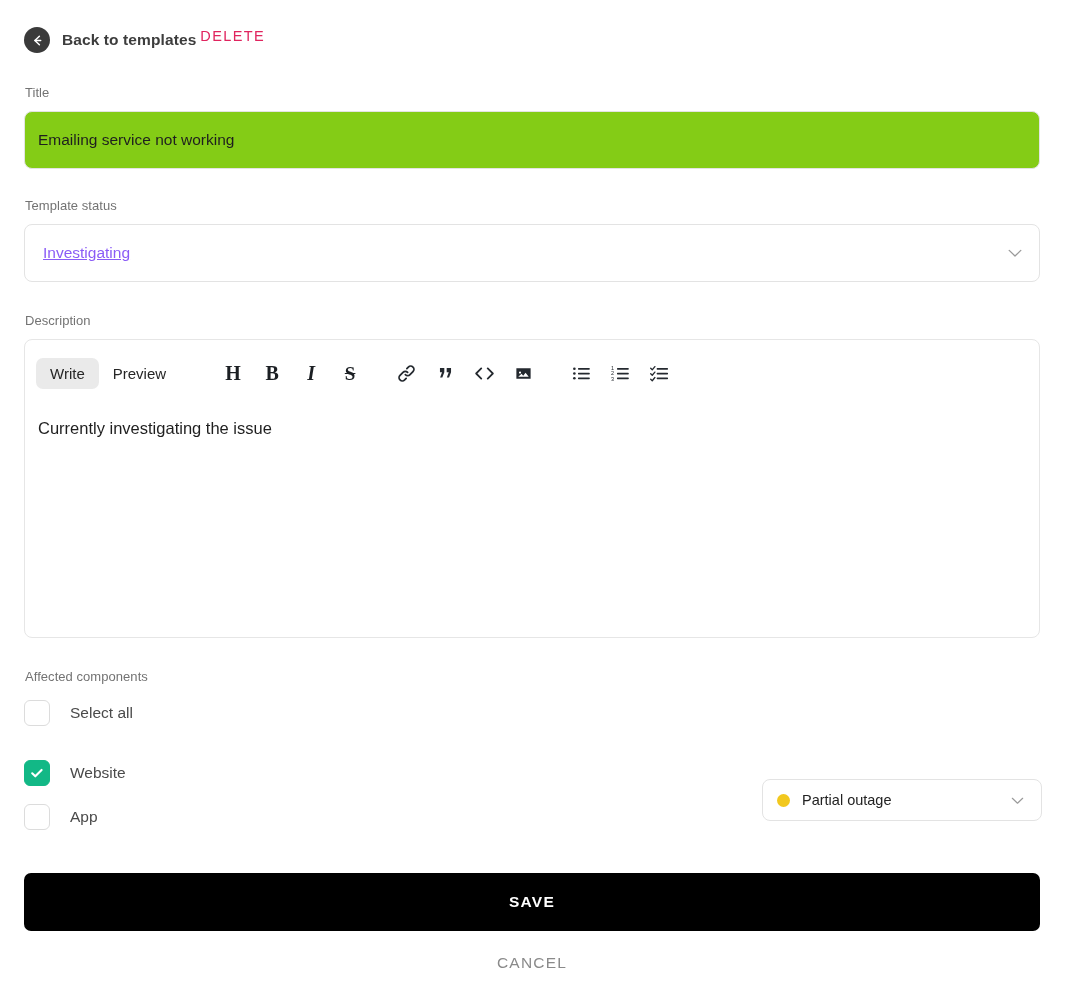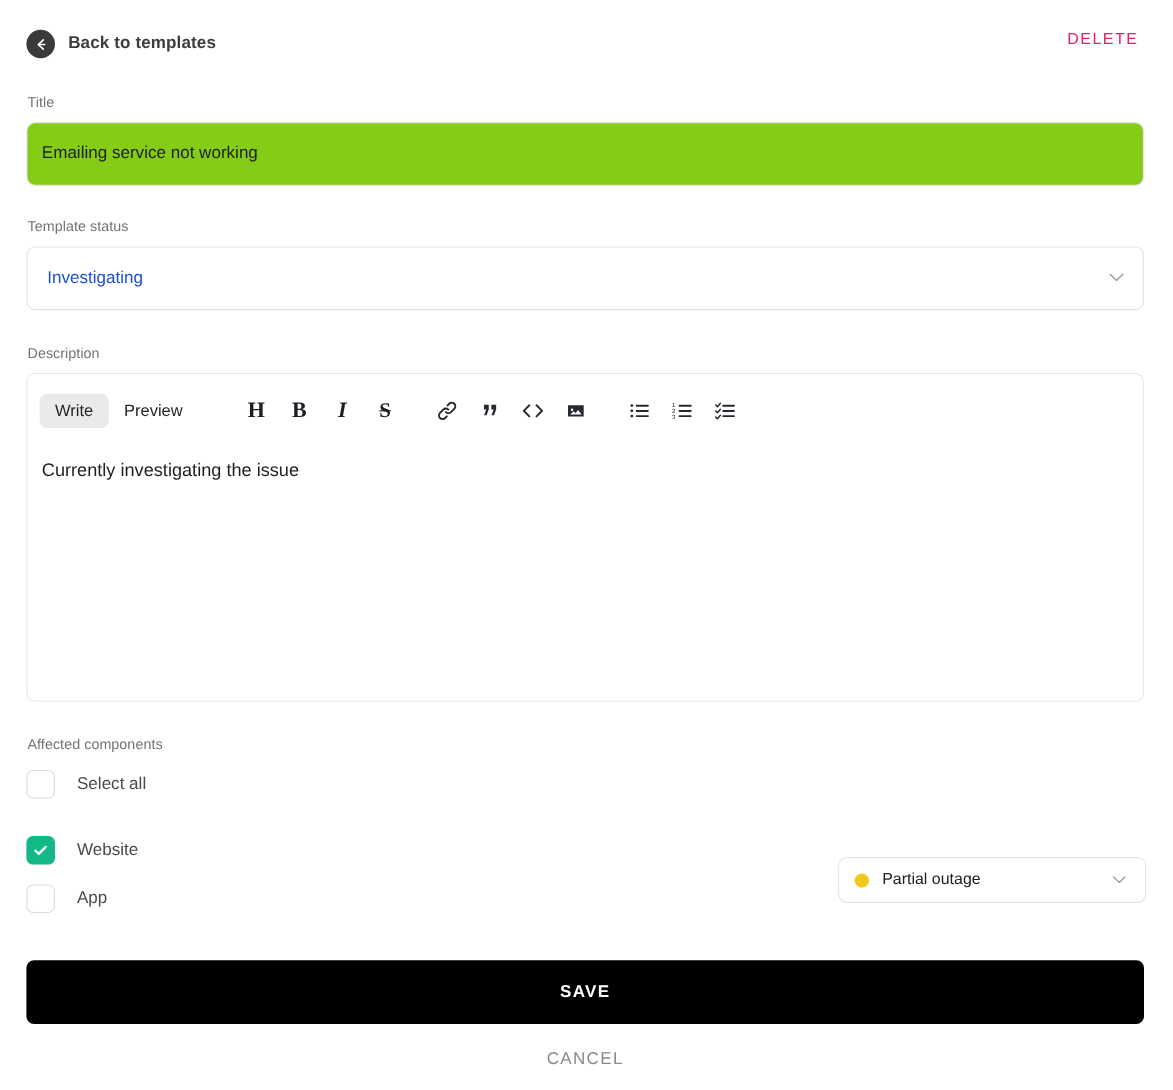--- a/index.html
+++ b/index.html
@@ -21,21 +21,20 @@
     position: relative;
     width: 1066px;
     height: 991px;
     padding: 0 24px;
   }
 
   
   .topbar {
     display: flex;
     align-items: center;
-    justify-content: space-between;
     height: 64px;
     padding-top: 16px;
   }
   .back-link {
     display: flex;
     align-items: center;
     gap: 12px;
     cursor: pointer;
     text-decoration: none;
   }
@@ -102,22 +101,23 @@
     border: 1px solid #e3e3e3;
     border-radius: 8px;
     background: #fff;
     display: flex;
     align-items: center;
     padding: 0 16px;
     cursor: pointer;
   }
   .select-value {
     font-size: 15.5px;
-    color: #1d4ed8;
+    color: #8b5cf6;
     padding-left: 2px;
+    text-decoration: underline;
   }
   .chevron {
     position: absolute;
     right: 17px;
     top: 50%;
     transform: translateY(-50%);
     display: block;
   }
 
   

